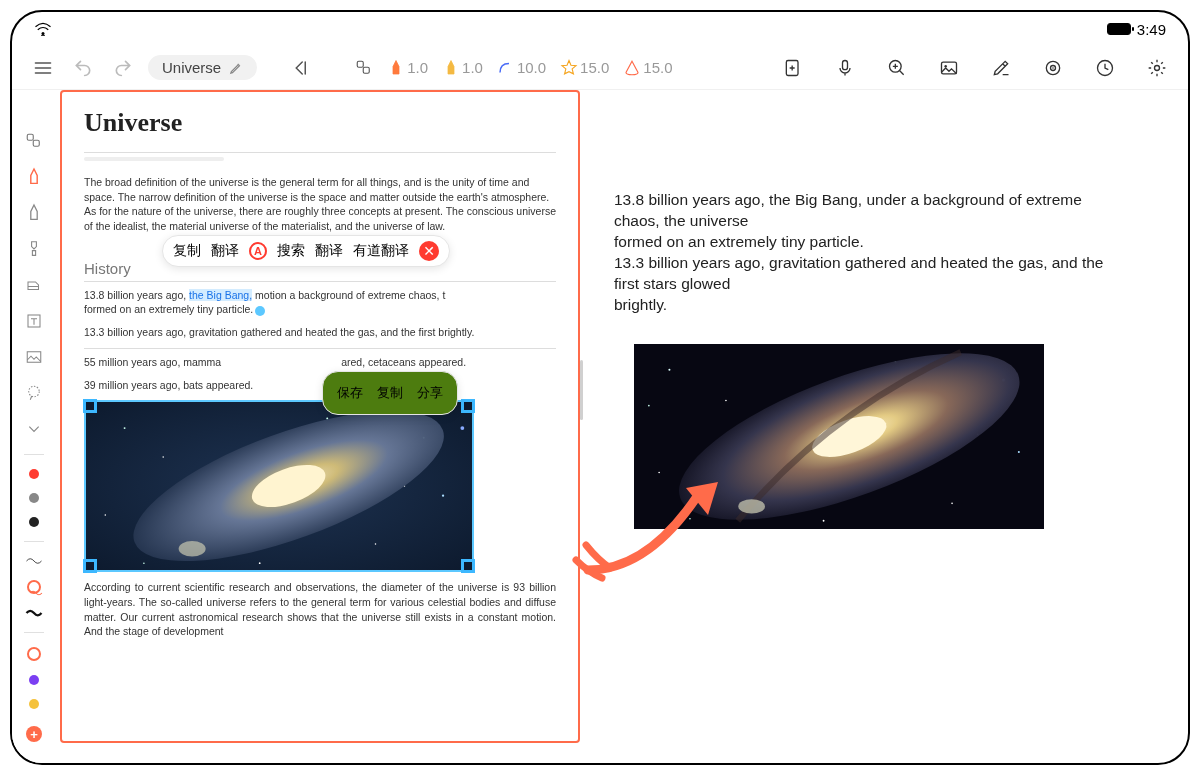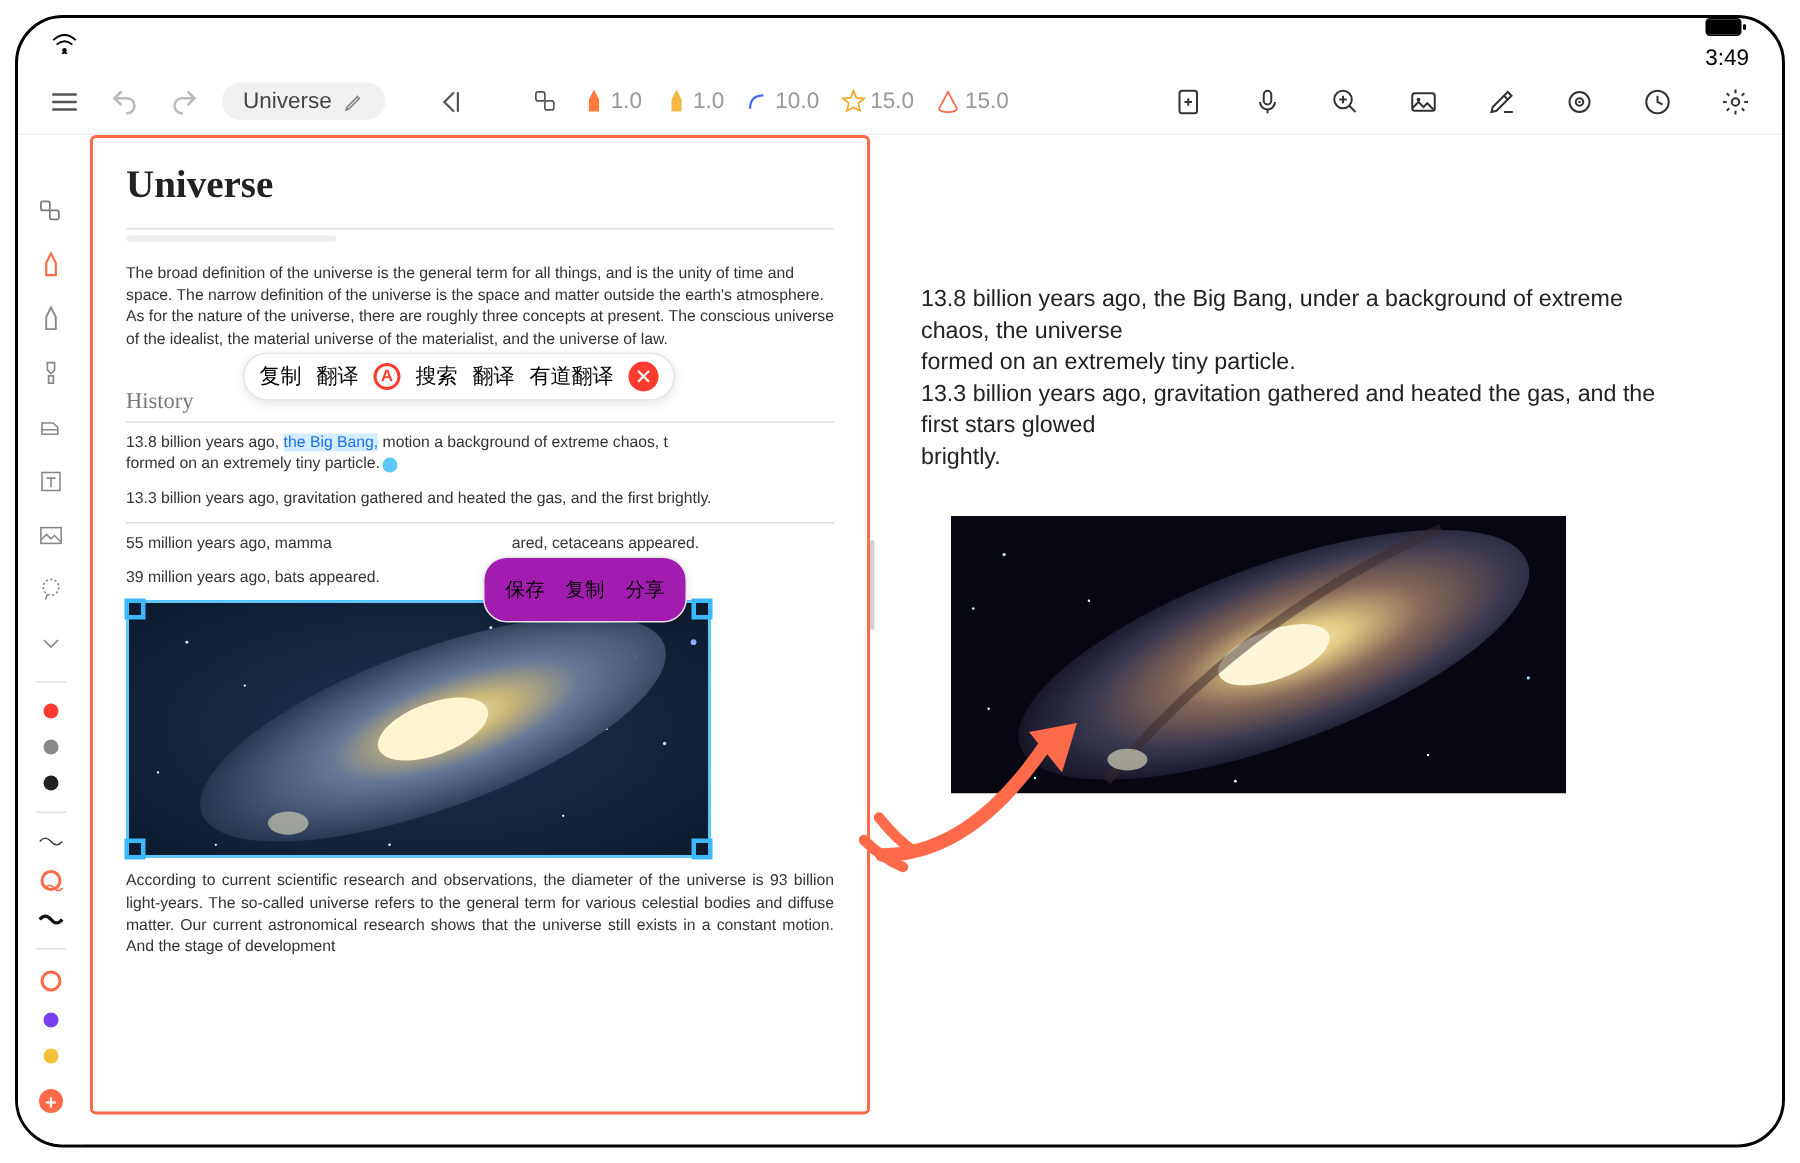--- a/index.html
+++ b/index.html
@@ -4,21 +4,21 @@
 <style>
 * { box-sizing: border-box; margin: 0; padding: 0; }
 body { font-family: -apple-system, "Helvetica Neue", Arial, sans-serif; background: #fff; width: 1200px; height: 775px; overflow: hidden; }
 
 .tablet { width: 1180px; height: 755px; margin: 10px; border: 2px solid #000; border-radius: 32px; background: #fff; overflow: hidden; position: relative; display: flex; flex-direction: column; }
 
 
 .status-bar { height: 34px; display: flex; align-items: center; justify-content: space-between; padding: 0 22px; font-size: 15px; }
 .status-left { display: flex; align-items: center; gap: 6px; }
 .wifi-icon { width: 18px; height: 14px; }
-.status-right { display: flex; align-items: flex-start; gap: 6px; font-weight: 500; flex-direction: column; }
+.status-right { display: flex; align-items: center; gap: 6px; font-weight: 500; }
 .battery { width: 24px; height: 12px; border: 1.5px solid #000; border-radius: 3px; position: relative; }
 .battery::after { content: ""; position: absolute; right: -4px; top: 3px; width: 2px; height: 4px; background: #000; border-radius: 1px; }
 .battery-fill { background: #000; width: 100%; height: 100%; border-radius: 1px; }
 
 
 .top-toolbar { height: 44px; display: flex; align-items: center; padding: 0 16px; gap: 10px; border-bottom: 1px solid #f0f0f0; }
 .tb-btn { width: 30px; height: 30px; display: flex; align-items: center; justify-content: center; color: #555; cursor: pointer; }
 .doc-title-pill { background: #f1f1f1; border-radius: 16px; padding: 4px 14px; display: flex; align-items: center; gap: 8px; font-size: 15px; color: #444; }
 .tool-row { display: flex; align-items: center; gap: 14px; margin-left: 30px; }
 .tool-item { display: flex; align-items: center; gap: 2px; font-size: 15px; color: #999; }
@@ -49,40 +49,40 @@
 
 
 .ctx1 { position: absolute; left: 100px; top: 143px; background: #fff; border: 1px solid #e5e5e5; border-radius: 18px; box-shadow: 0 2px 8px rgba(0,0,0,.1); padding: 5px 10px; display: flex; align-items: center; gap: 10px; font-size: 14px; z-index: 5; }
 .ctx1 .close { width: 20px; height: 20px; border-radius: 50%; background: #ff3b30; color: #fff; display: flex; align-items: center; justify-content: center; font-size: 14px; }
 .circA { width: 18px; height: 18px; border: 2px solid #ff3b30; border-radius: 50%; color: #ff3b30; font-size: 11px; font-weight: 700; display: flex; align-items: center; justify-content: center; }
 
 .highlighted { color: #1a73e8; background: rgba(80,180,255,.25); }
 .sel-dot { display: inline-block; width: 10px; height: 10px; background: #5cc8ff; border-radius: 50%; vertical-align: middle; margin-left: 2px; }
 
 
-.ctx2 { position: absolute; left: 260px; top: 279px; background: #a21caf; border: 1px solid #e5e5e5; border-radius: 16px; box-shadow: 0 2px 8px rgba(0,0,0,.1); padding: 12px 14px; display: flex; gap: 14px; font-size: 13px; z-index: 6; }
+.ctx2 { position: absolute; left: 260px; top: 279px; background: #4d7c0f; border: 1px solid #e5e5e5; border-radius: 16px; box-shadow: 0 2px 8px rgba(0,0,0,.1); padding: 12px 14px; display: flex; gap: 14px; font-size: 13px; z-index: 6; }
 
 
 .galaxy-box { position: relative; width: 390px; height: 172px; margin: 4px 0 8px 0; border: 2px solid #5cc8ff; }
 .galaxy-box .corner { position: absolute; width: 14px; height: 14px; border: 3px solid #3db8ff; }
 .c-tl { top: -3px; left: -3px; border-right: none; border-bottom: none; }
 .c-tr { top: -3px; right: -3px; border-left: none; border-bottom: none; }
 .c-bl { bottom: -3px; left: -3px; border-right: none; border-top: none; }
 .c-br { bottom: -3px; right: -3px; border-left: none; border-top: none; }
 .galaxy-svg { width: 100%; height: 100%; display: block; }
 
 
 .rp-text { font-size: 15.5px; color: #222; line-height: 1.35; margin-bottom: 28px; }
 
 
 .arrow-layer { position: absolute; left: 512px; top: 370px; width: 170px; height: 140px; pointer-events: none; z-index: 4; }
 
 .galaxy-right { width: 410px; height: 185px; margin-left: 20px; }
 
-.sub-h { font-family: Liberation Serif, serif; font-size: 15px; color: #333; margin: 2px 0 4px; }
+.sub-h { font-family: Liberation Sans, sans-serif; font-size: 15px; color: #333; margin: 2px 0 4px; }
 </style>
 </head>
 <body>
 
 <div class="tablet">
 
   <div class="status-bar">
     <div class="status-left">
       <svg class="wifi-icon" viewBox="0 0 24 18">
         <path d="M12 17 a2 2 0 1 0 0.001 0 M5 10 q7-6 14 0 M2 6 q10-9 20 0" fill="none" stroke="#000" stroke-width="1.6"></path>

